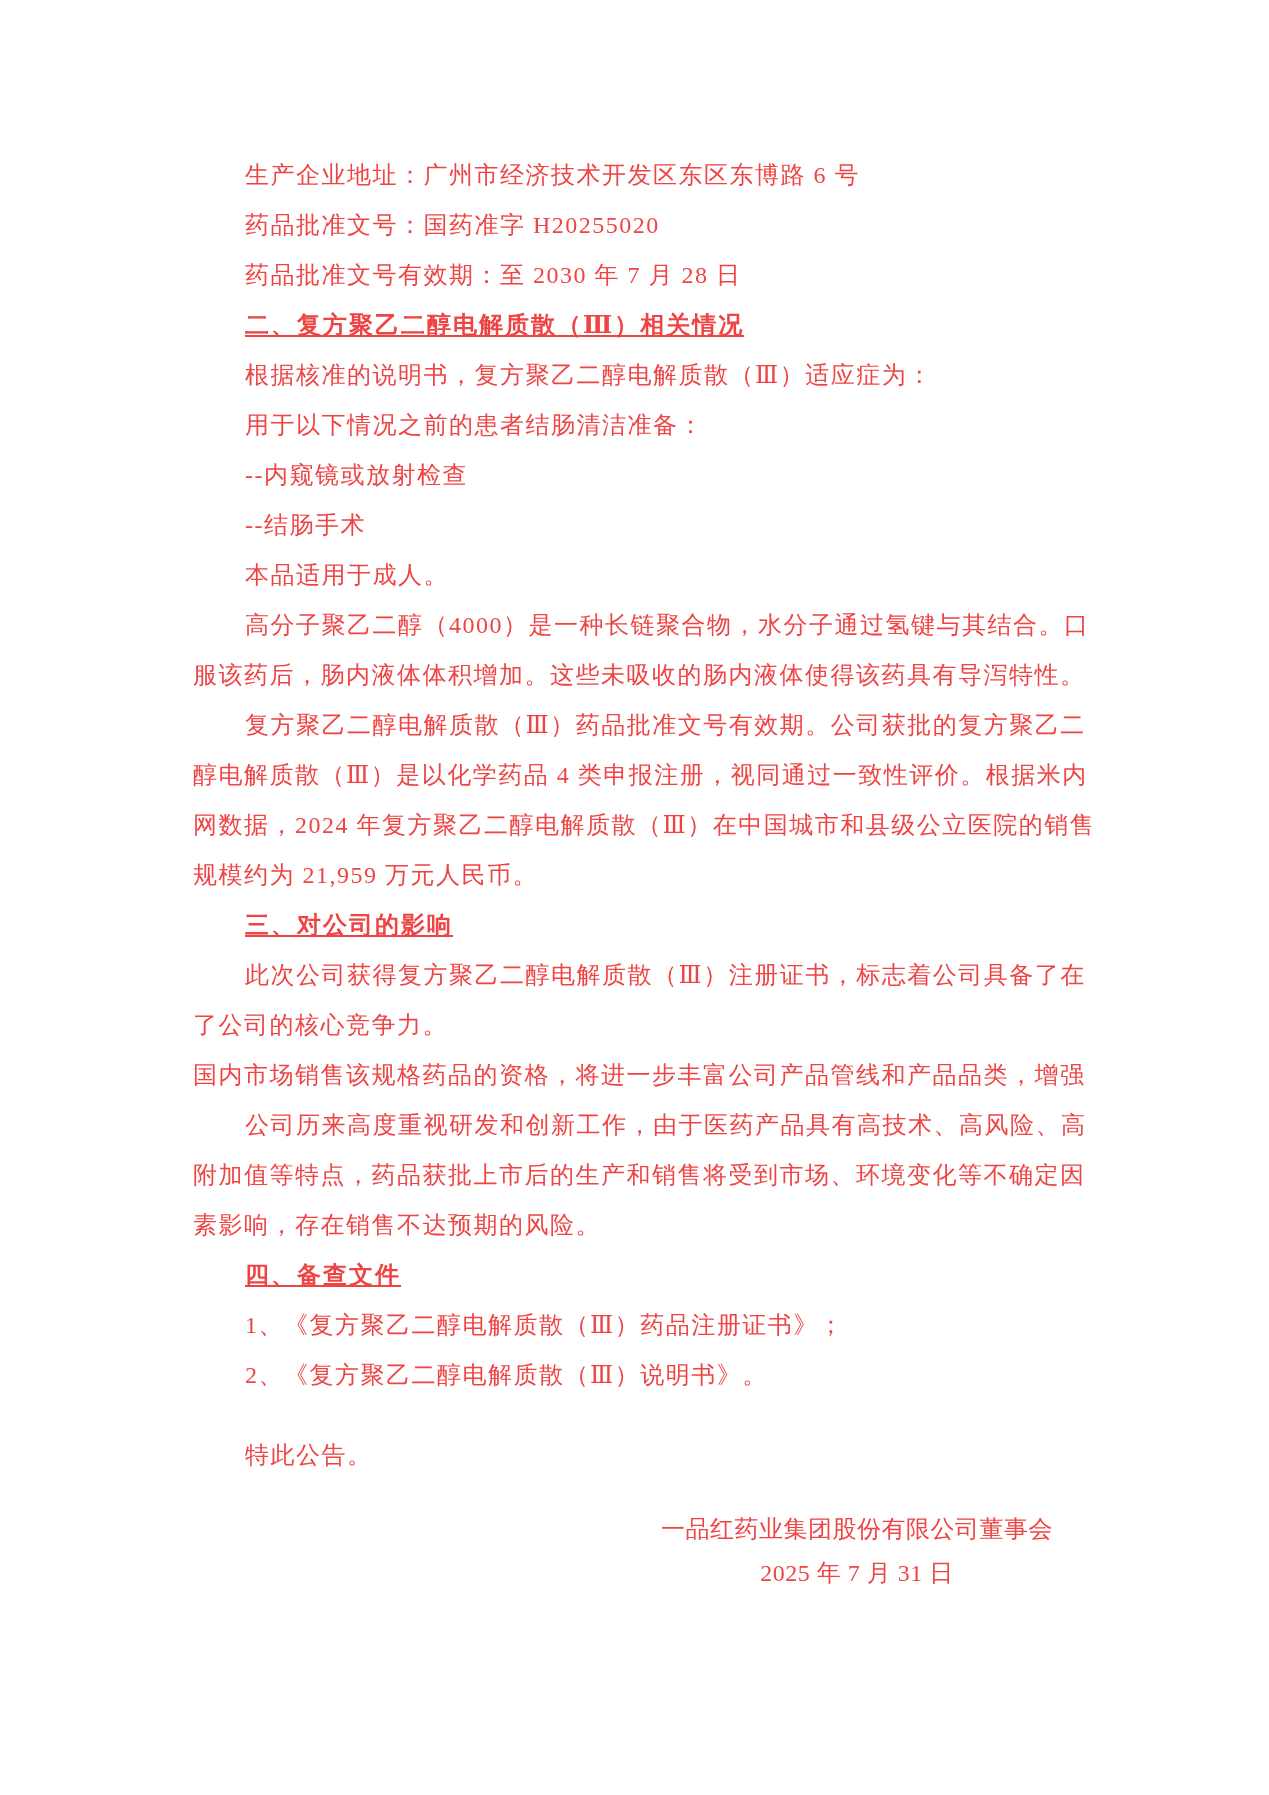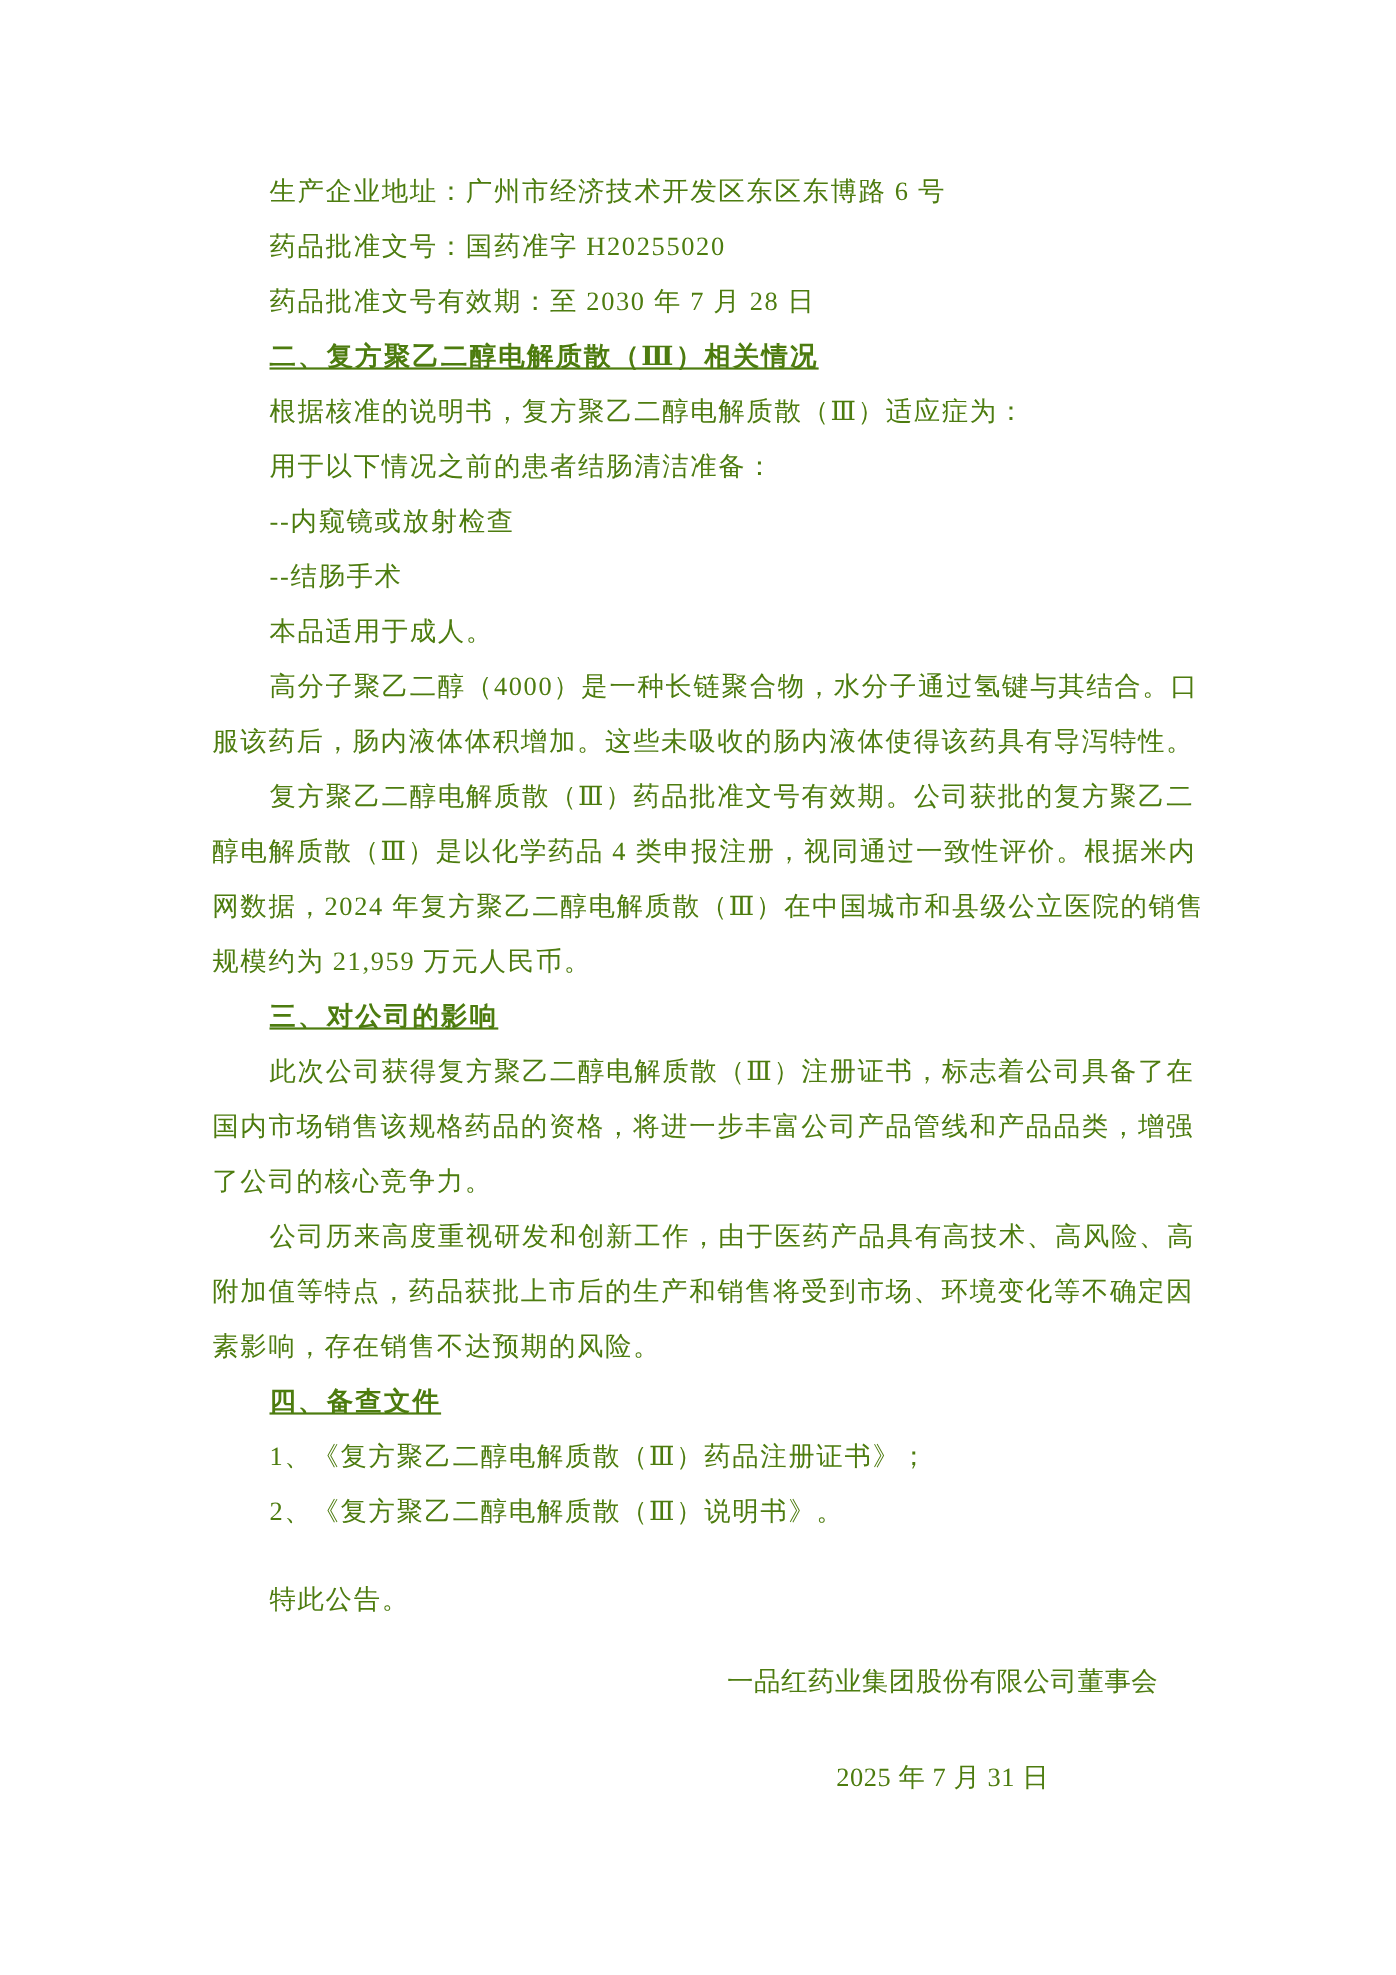--- a/index.html
+++ b/index.html
@@ -7,21 +7,21 @@
     padding: 0;
     background: #ffffff;
   }
   .page {
     position: relative;
     width: 1269px;
     height: 1795px;
     background: #ffffff;
     overflow: hidden;
     font-family: "Liberation Serif", "DejaVu Serif", serif;
-    color: #4d7c0f;
+    color: #ef4444;
   }
   .content {
     position: absolute;
     left: 193px;
     top: 150px;
     width: 890px;
   }
   .line {
     height: 50px;
     line-height: 50px;
@@ -54,21 +54,20 @@
   .sig-line {
     height: 50px;
     line-height: 50px;
     font-size: 24px;
     letter-spacing: 0.5px;
     white-space: nowrap;
   }
   .sig-date {
     height: 38px;
     line-height: 38px;
-    margin-top: 44px;
   }
 </style>
 </head>
 <body>
 
 <div class="page">
   <div class="content">
     <div class="line indent">生产企业地址：广州市经济技术开发区东区东博路 6 号</div>
     <div class="line indent">药品批准文号：国药准字 H20255020</div>
     <div class="line indent">药品批准文号有效期：至 2030 年 7 月 28 日</div>
@@ -79,22 +78,22 @@
     <div class="line indent">--结肠手术</div>
     <div class="line indent">本品适用于成人。</div>
     <div class="line indent">高分子聚乙二醇（4000）是一种长链聚合物，水分子通过氢键与其结合。口</div>
     <div class="line">服该药后，肠内液体体积增加。这些未吸收的肠内液体使得该药具有导泻特性。</div>
     <div class="line indent">复方聚乙二醇电解质散（Ⅲ）药品批准文号有效期。公司获批的复方聚乙二</div>
     <div class="line">醇电解质散（Ⅲ）是以化学药品 4 类申报注册，视同通过一致性评价。根据米内</div>
     <div class="line">网数据，2024 年复方聚乙二醇电解质散（Ⅲ）在中国城市和县级公立医院的销售</div>
     <div class="line">规模约为 21,959 万元人民币。</div>
     <div class="line indent bold">三、对公司的影响</div>
     <div class="line indent">此次公司获得复方聚乙二醇电解质散（Ⅲ）注册证书，标志着公司具备了在</div>
+    <div class="line">了公司的核心竞争力。</div>
     <div class="line">国内市场销售该规格药品的资格，将进一步丰富公司产品管线和产品品类，增强</div>
-    <div class="line">了公司的核心竞争力。</div>
     <div class="line indent">公司历来高度重视研发和创新工作，由于医药产品具有高技术、高风险、高</div>
     <div class="line">附加值等特点，药品获批上市后的生产和销售将受到市场、环境变化等不确定因</div>
     <div class="line">素影响，存在销售不达预期的风险。</div>
     <div class="line indent bold">四、备查文件</div>
     <div class="line indent">1、《复方聚乙二醇电解质散（Ⅲ）药品注册证书》；</div>
     <div class="line indent">2、《复方聚乙二醇电解质散（Ⅲ）说明书》。</div>
     <div class="spacer-30"></div>
     <div class="line indent">特此公告。</div>
     <div class="spacer-24"></div>
     <div class="signature">

